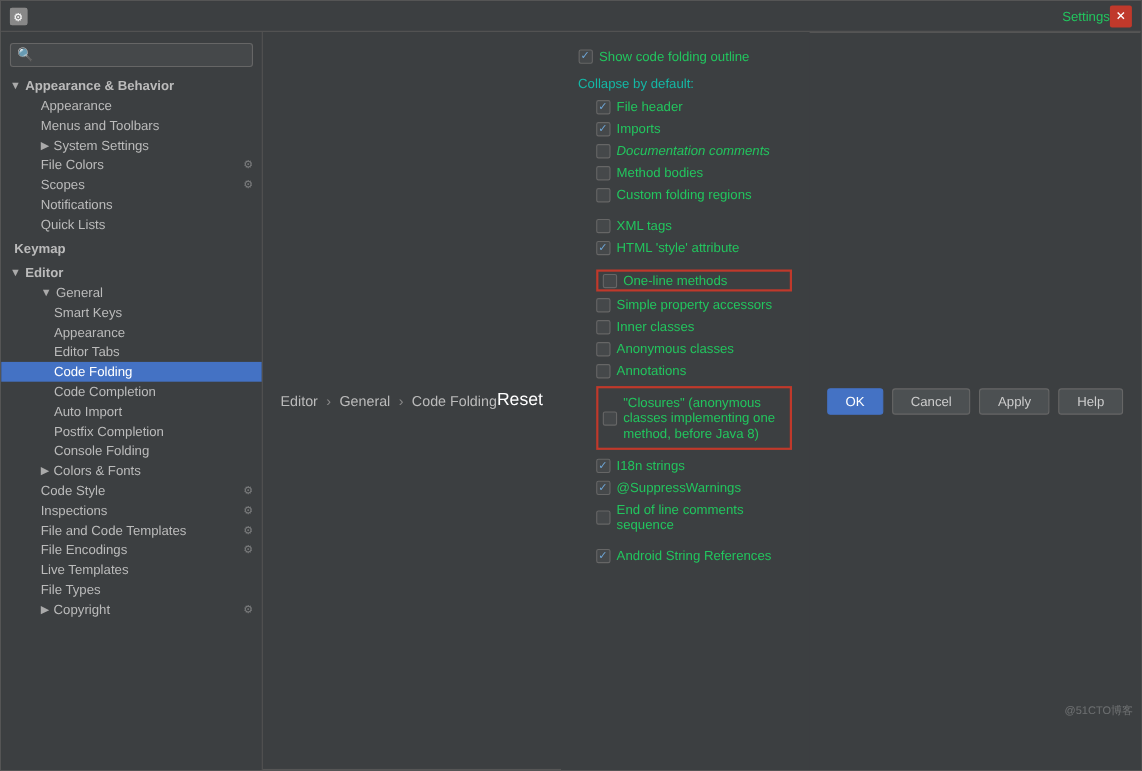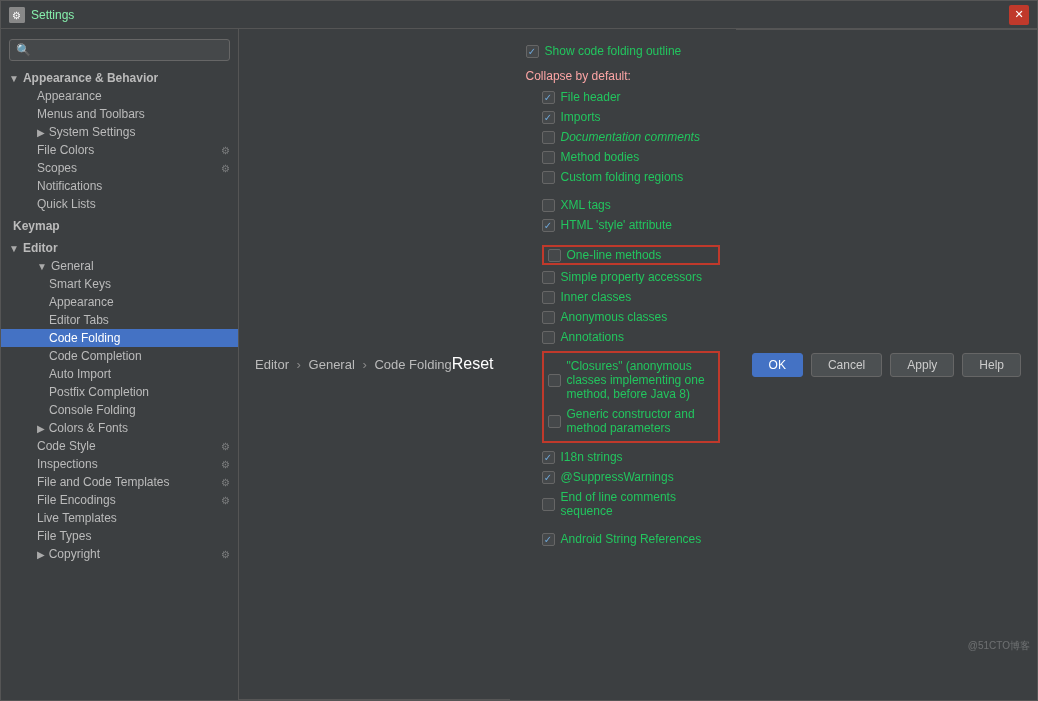--- a/index.html
+++ b/index.html
@@ -30,22 +30,23 @@
     }
     .title-bar-icon {
       width: 16px;
       height: 16px;
       margin-right: 6px;
       background: #888;
       border-radius: 2px;
     }
     .title-bar-text {
       flex: 1;
-      color: #86efac;
+      color: #22c55e;
       font-size: 12px;
+      text-align: right;
     }
     .title-bar-close {
       width: 20px;
       height: 20px;
       background: #c0392b;
       color: white;
       display: flex;
       align-items: center;
       justify-content: center;
       font-size: 11px;
@@ -148,21 +149,21 @@
       overflow-y: auto;
       padding: 12px 16px;
     }
     .option-row {
       display: flex;
       align-items: center;
       padding: 3px 0;
     }
     .option-row.section-label {
       padding: 8px 0 4px 0;
-      color: #fca5a5;
+      color: #14b8a6;
     }
     .checkbox-wrapper {
       display: flex;
       align-items: center;
       gap: 6px;
     }
     .cb {
       width: 13px;
       height: 13px;
       background: #45484a;
@@ -473,26 +474,20 @@
         </div>
 
         <div style="padding-left:16px; margin: 4px 0;">
           <div class="highlighted-group">
             <div class="option-row">
               <div class="checkbox-wrapper">
                 <div class="cb"></div>
                 <span class="option-label">"Closures" (anonymous classes implementing one method, before Java 8)</span>
               </div>
             </div>
-            <div class="option-row">
-              <div class="checkbox-wrapper">
-                <div class="cb"></div>
-                <span class="option-label">Generic constructor and method parameters</span>
-              </div>
-            </div>
           </div>
         </div>
 
         <div class="option-row" style="padding-left:16px;">
           <div class="checkbox-wrapper">
             <div class="cb checked"></div>
             <span class="option-label">I18n strings</span>
           </div>
         </div>
 

